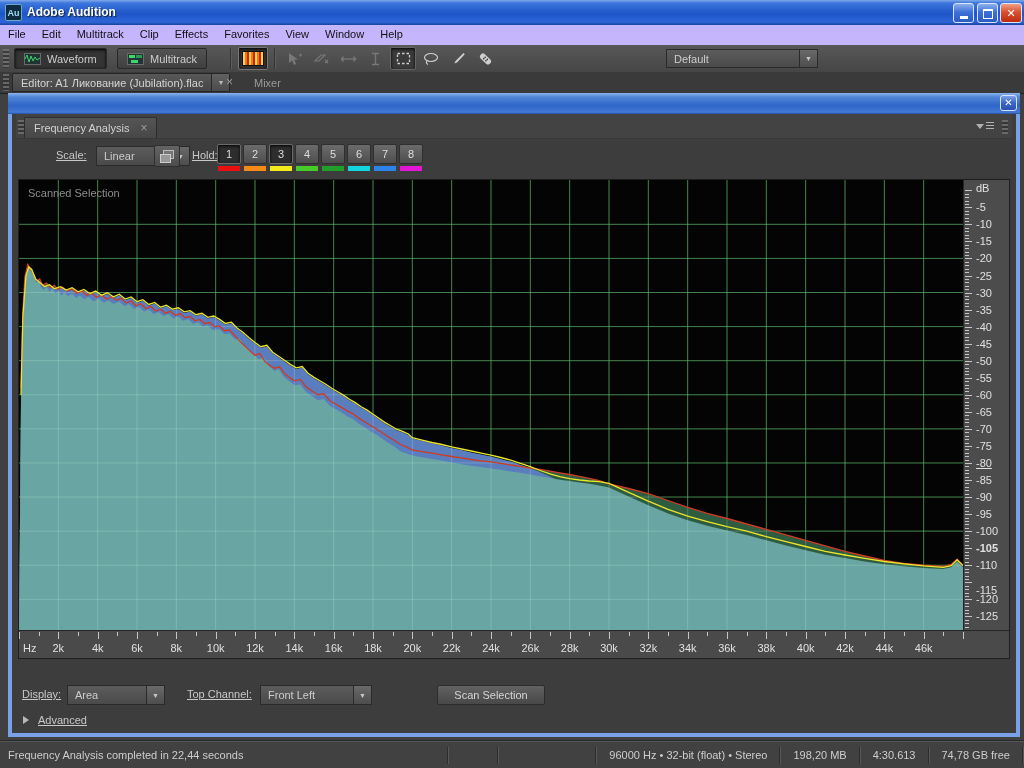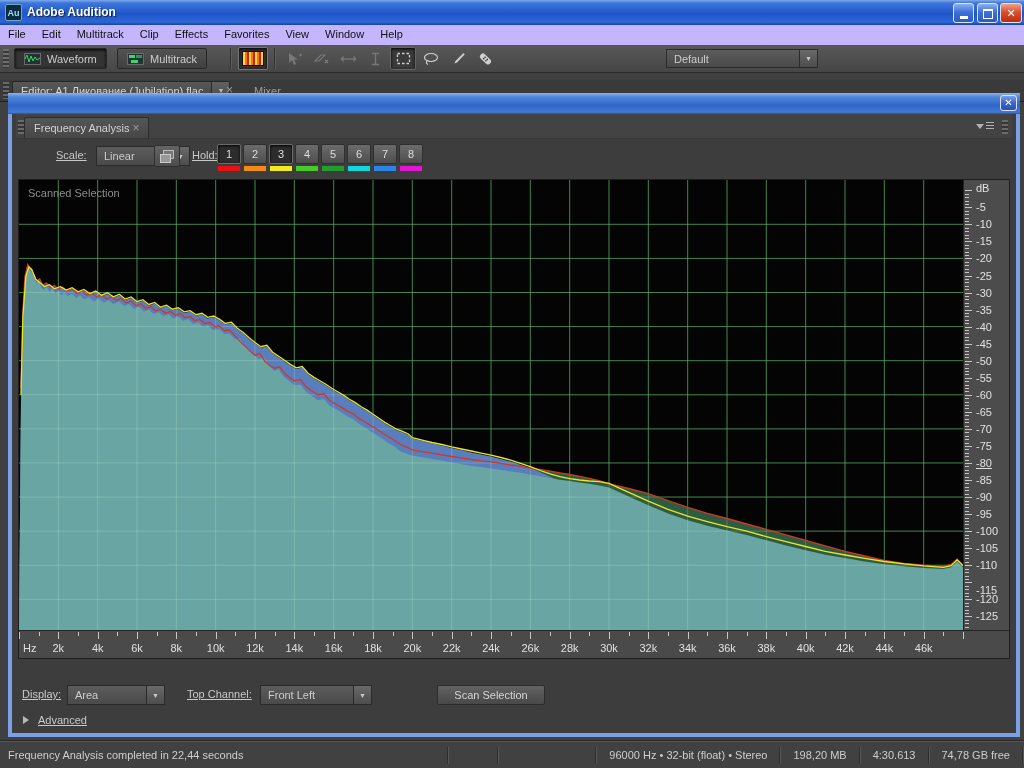--- a/index.html
+++ b/index.html
@@ -41,40 +41,40 @@
   .ddown{height:19px;border:1px solid #2a2a2a;background:linear-gradient(180deg,#5c5c5c,#4a4a4a);
     display:flex;align-items:center;color:#ccc;box-sizing:border-box;}
   .ddown .val{flex:1;padding-left:7px;white-space:nowrap;overflow:hidden;}
   .ddown .arrow{width:17px;align-self:stretch;border-left:1px solid #2a2a2a;
     background:linear-gradient(180deg,#696969,#4d4d4d);display:flex;align-items:center;justify-content:center;
     color:#c8c8c8;font-size:7px;}
   .searchbox{top:4px;height:19px;background:#cbcbcb;border:1px solid #8a8a8a;border-radius:2px;
     display:flex;align-items:center;gap:5px;padding:0 6px;box-sizing:border-box;}
   .searchbox input{border:none;outline:none;background:transparent;font-family:inherit;font-size:11px;color:#333;width:140px;}
   
-  .editorbar{left:0;top:80px;width:1024px;height:21px;background:#3a3a3a;border-bottom:1px solid #202020;}
+  .editorbar{left:0;top:72px;width:1024px;height:21px;background:#3a3a3a;border-bottom:1px solid #202020;}
   .etab{top:1px;height:19px;border:1px solid #262626;border-radius:2px 2px 0 0;color:#d4d4d4;
     background:linear-gradient(180deg,#585858,#464646);display:flex;align-items:center;box-sizing:border-box;}
   .etab .lbl{padding:0 8px;white-space:nowrap;}
   .etab .arrow{width:17px;align-self:stretch;border-left:1px solid #2a2a2a;display:flex;align-items:center;
     justify-content:center;font-size:7px;color:#bbb;background:linear-gradient(180deg,#616161,#4b4b4b);}
   .closex{color:#9a9a9a;font-size:12px;line-height:10px;}
   .mixertab{top:1px;height:19px;display:flex;align-items:center;padding:0 14px;color:#9a9a9a;}
   
   .floatwin{left:8px;top:93px;width:1012px;height:644px;background:#3d3d3d;box-sizing:border-box;
     border-left:4px solid #7aa0e8;border-right:4px solid #7aa0e8;border-bottom:4px solid #7aa0e8;}
   .floattitle{left:-4px;top:0;width:1012px;height:21px;
     background:linear-gradient(180deg,#8cb4ec 0%,#5187d8 18%,#2f66c8 60%,#4478d4 92%,#24509f 100%);}
   .fclose{top:2px;right:3px;width:17px;height:16px;border:1px solid #d8e2f8;border-radius:3px;color:#fff;
     font-size:10px;font-weight:bold;text-align:center;line-height:14px;box-sizing:border-box;
     background:linear-gradient(180deg,#7e9fe8,#3a64c8 50%,#2a52b4);}
   
   .paneltabbar{left:4px;top:21px;width:996px;height:24px;background:#434343;border-bottom:1px solid #383838;}
   .ptab{left:8px;top:3px;height:21px;border:1px solid #2c2c2c;border-bottom:none;border-radius:2px 2px 0 0;
-    background:linear-gradient(180deg,#555,#474747);display:flex;align-items:center;gap:3px;padding:0 9px;
+    background:linear-gradient(180deg,#555,#474747);display:flex;align-items:center;gap:11px;padding:0 9px;
     color:#d2d2d2;box-sizing:border-box;}
   .pmenuico{right:18px;top:8px;width:18px;height:9px;display:flex;align-items:center;gap:2px;color:#b5b5b5;}
   .pmenuico .tri{width:0;height:0;border-left:4px solid transparent;border-right:4px solid transparent;border-top:5px solid #b0b0b0;}
   .pmenuico .bars{width:11px;height:9px;background:repeating-linear-gradient(180deg,#b0b0b0 0 1px,transparent 1px 3px);}
   .ctl-label{color:#c8c8c8;text-decoration:underline;}
   .holdbtn{width:24px;height:20px;border:1px solid #2f2f2f;border-radius:2px;color:#ddd;text-align:center;
     line-height:19px;background:linear-gradient(180deg,#6b6b6b,#4e4e4e);box-sizing:border-box;}
   .holdbtn.pressed{background:#2d2d2d;border-color:#6a6a6a;box-shadow:inset 0 1px 3px #000;}
   .chip{width:22px;height:5px;margin:2px auto 0;}
   .copybtn{width:26px;height:22px;border:1px solid #2f2f2f;border-radius:2px;
@@ -512,21 +512,21 @@
           <div class="axlabel" style="left: 12px; top: 191.7px;">-55</div>
           <div class="axlabel" style="left: 12px; top: 208.8px;">-60</div>
           <div class="axlabel" style="left: 12px; top: 225.8px;">-65</div>
           <div class="axlabel" style="left: 12px; top: 242.9px;">-70</div>
           <div class="axlabel" style="left: 12px; top: 259.9px;">-75</div>
           <div class="axlabel" style="left: 12px; top: 277px; text-decoration: underline;">-80</div>
           <div class="axlabel" style="left: 12px; top: 294px;">-85</div>
           <div class="axlabel" style="left: 12px; top: 311px;">-90</div>
           <div class="axlabel" style="left: 12px; top: 328.1px;">-95</div>
           <div class="axlabel" style="left: 12px; top: 345.1px;">-100</div>
-          <div class="axlabel" style="left: 12px; top: 362.2px;">-105</div>
+          <div class="axlabel" style="left: 12px; top: 362.2px; font-weight: bold;">-105</div>
           <div class="axlabel" style="left: 12px; top: 379.2px;">-110</div>
           <div class="axlabel" style="left: 12px; top: 404px;">-115</div>
           <div class="axlabel" style="left: 12px; top: 413.3px;">-120</div>
           <div class="axlabel" style="left: 12px; top: 430.4px;">-125</div>
         </div>
       <div class="a freqruler" id="freqruler">
           <div class="tickh" style="top: 1px; height: 7px; left: 0px;"></div>
           <div class="tickh" style="top: 1px; height: 4px; left: 19.7px;"></div>
           <div class="tickh" style="top: 1px; height: 7px; left: 39.3px;"></div>
           <div class="tickh" style="top: 1px; height: 4px; left: 59px;"></div>

